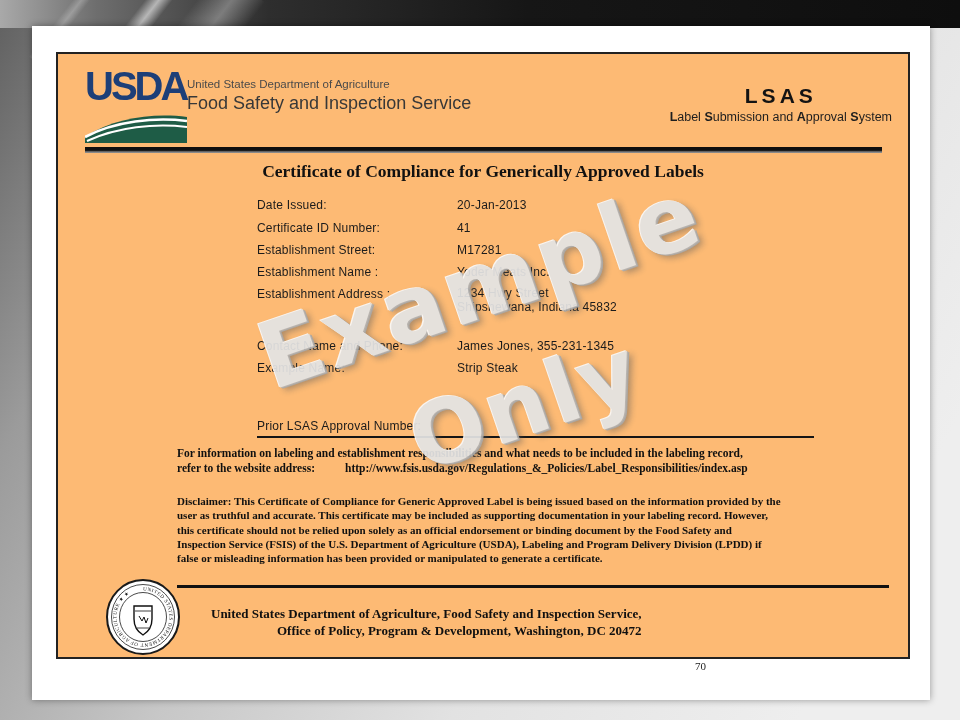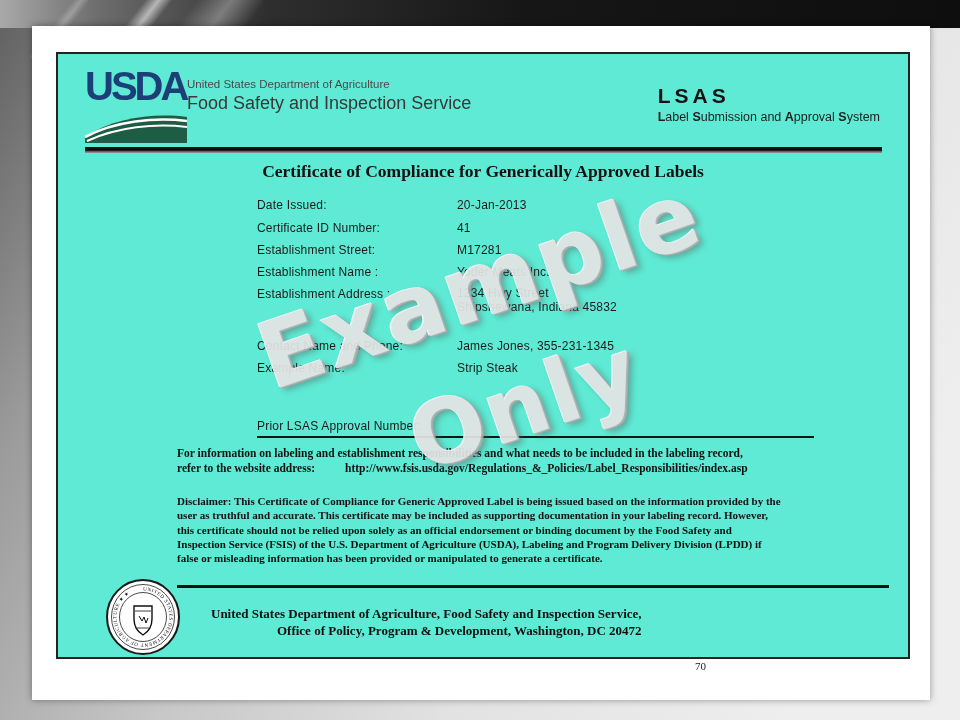--- a/index.html
+++ b/index.html
@@ -14,29 +14,29 @@
     background:linear-gradient(to right,rgba(255,255,255,0),rgba(255,255,255,.75),rgba(255,255,255,0));}
   .streak.s2{left:185px;top:-25px;width:55px;height:100px;transform:rotate(38deg);opacity:.4;
     background:linear-gradient(to right,rgba(255,255,255,0),rgba(255,255,255,.8),rgba(255,255,255,0));}
   .streak.s3{left:55px;top:-20px;width:14px;height:90px;transform:rotate(38deg);opacity:.35;
     background:linear-gradient(to right,rgba(255,255,255,0),rgba(255,255,255,.7),rgba(255,255,255,0));}
   
   .slide{position:absolute;left:32px;top:26px;width:898px;height:674px;background:#ffffff;
     box-shadow:0 0 7px rgba(0,0,0,.38);}
   
   .cert{position:absolute;left:24px;top:26px;width:854px;height:607px;border:2px solid #222;
-    background:#5eead4;box-sizing:border-box;}
+    background:#fdba74;box-sizing:border-box;}
   
   .usda-word{position:absolute;left:27px;top:10px;font-weight:bold;font-size:40px;
     letter-spacing:-3px;color:#1d3f78;font-family:"Liberation Sans",sans-serif;}
   .usda-swoosh{position:absolute;left:27px;top:57px;width:102px;height:32px;}
   .dept-block{position:absolute;left:129px;top:24px;}
   .dept-line{font-size:11.5px;color:#4a4a4a;}
   .agency-line{font-size:18px;color:#383838;margin-top:3px;}
-  .lsas-block{position:absolute;right:28px;top:30px;text-align:left;}
+  .lsas-block{position:absolute;right:16px;top:30px;text-align:center;}
   .lsas-acronym{font-size:21px;font-weight:bold;letter-spacing:4px;color:#131313;}
   .lsas-sub{font-size:12.5px;color:#1e1e1e;margin-top:2px;}
   .bseg{font-weight:bold;}
   .header-rule{position:absolute;left:27px;top:93px;width:797px;height:6px;
     background:linear-gradient(to bottom,#0f0f0f 0%,#0f0f0f 55%,#6f6f6f 78%,#9a9a9a 100%);}
   
   .cert-title{position:absolute;left:0;top:107px;width:100%;text-align:center;
     font-family:"Liberation Serif",serif;font-weight:bold;font-size:17.5px;color:#111;}
   
   .flabel,.fvalue{position:absolute;font-weight:normal;font-size:12px;color:#1b1b1b;

